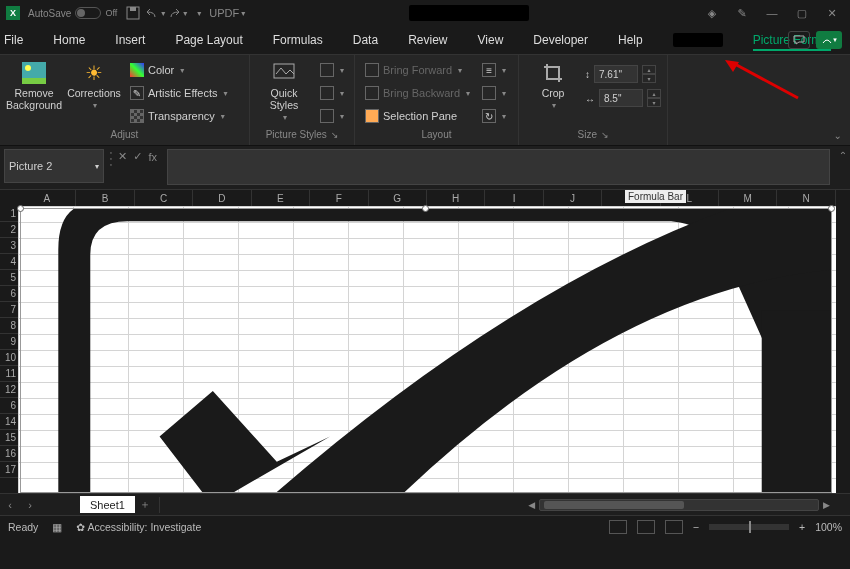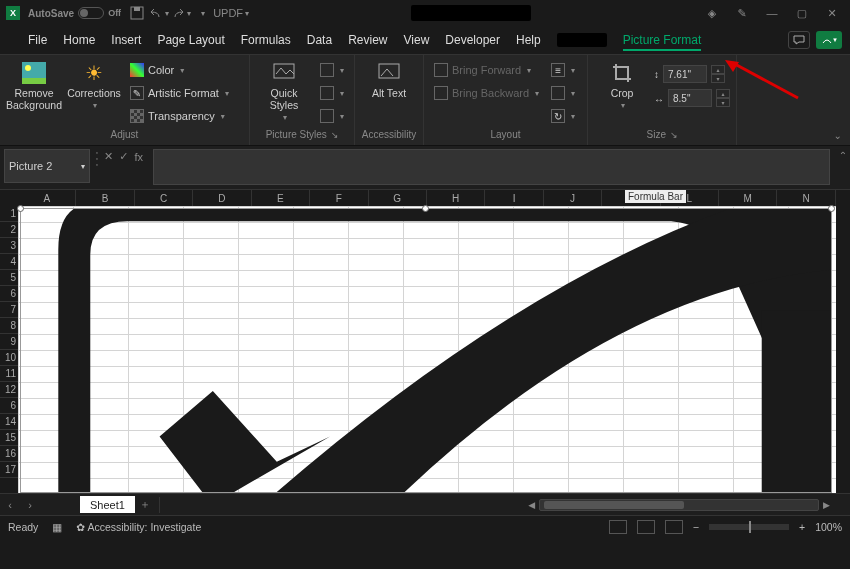--- a/index.html
+++ b/index.html
@@ -1,33 +1,33 @@
 <!DOCTYPE html>
 <html><head>
 <meta charset="utf-8">
 <style>
 * { box-sizing: border-box; margin: 0; padding: 0; font-family: "Segoe UI", sans-serif; }
 body { width: 850px; height: 569px; background: #1a1a1a; color: #d0d0d0; overflow: hidden; position: relative; }
 
 
 .titlebar { display:flex; align-items:center; height:26px; padding:0 6px; background:#1a1a1a; font-size:11px; color:#888;}
 .titlebar .xl { width:14px; height:14px; background:#107c41; color:#fff; display:flex; align-items:center; justify-content:center; font-size:9px; font-weight:bold; margin-right:8px;}
-.titlebar .autosave { display:flex; align-items:center; gap:4px; margin-right:6px; font-size:10px;font-weight:bold;}
+.titlebar .autosave { display:flex; align-items:center; gap:4px; margin-right:6px; font-size:10px;}
 .titlebar .toggle { width:26px; height:12px; border:1px solid #555; border-radius:6px; position:relative;}
 .titlebar .toggle::after { content:""; position:absolute; left:1px; top:1px; width:8px; height:8px; border-radius:50%; background:#666;}
 .titlebar .off { font-size:9px;}
 .titlebar .qat { display:flex; gap:2px; align-items:center;}
 .titlebar .qat .ic { width:20px; height:20px; display:flex; align-items:center; justify-content:center;}
 .titlebar .center { flex:1; display:flex; justify-content:center; align-items:center;}
 .titlebar .doc { background:#000; width:120px; height:16px; border-radius:2px;}
 .titlebar .right { display:flex; gap:6px; align-items:center;}
 .titlebar .right .ic { width:24px; height:24px; display:flex; align-items:center; justify-content:center; color:#888;}
 
 
-.tabs { display:flex; align-items:center; height:28px; padding:0 28px; font-size:12px; color:#ddd; gap:16px; position:relative;}
+.tabs { display:flex; align-items:center; height:28px; padding:0 4px; font-size:12px; color:#ddd; gap:30px; position:relative;}
 .tabs .tab { cursor:pointer; position:relative; }
 .tabs .tab.active { color:#00a86b; }
 .tabs .tab.active::after { content:""; position:absolute; left:0; right:0; bottom:-4px; height:2px; background:#00a86b;}
 .tabs .rightbtns { position:absolute; right:8px; display:flex; gap:6px; align-items:center;}
 .tabs .pillbtn { width:22px; height:18px; border:1px solid #444; border-radius:3px; display:flex; align-items:center; justify-content:center;}
 .tabs .greenbtn { width:26px; height:18px; background:#107c41; border-radius:3px; display:flex; align-items:center; justify-content:center; color:#fff;}
 
 
 .ribbon { display:flex; height:92px; background:#262626; border-top:1px solid #333; border-bottom:1px solid #111; position:relative;}
 .group { display:flex; flex-direction:column; padding:4px 6px 2px 6px; border-right:1px solid #333;}
@@ -40,21 +40,21 @@
 .col { display:flex; flex-direction:column; gap:1px;}
 .spin { display:flex; align-items:center; gap:4px; font-size:10px;}
 .spin .val { width:44px; height:18px; background:#333; border:1px solid #444; display:flex; align-items:center; padding:0 4px;}
 .spin .arrows { width:14px; height:18px; display:flex; flex-direction:column; font-size:6px; color:#888;}
 .spin .arrows div{flex:1;display:flex;align-items:center;justify-content:center;border:1px solid #444;}
 .chev { font-size:8px; color:#888; margin-left:2px;}
 .dialog-launcher { font-size:9px; color:#888; margin-left:4px;}
 
 
 .fxrow { display:flex; align-items:flex-start; height:44px; background:#1e1e1e; border-bottom:1px solid #333; position:relative;}
-.namebox { width:86px; height:20px; margin:3px 4px; background:#333; border:1px solid #444; display:flex; align-items:center; padding:16px 4px; font-size:11px;}
+.namebox { width:100px; height:20px; margin:3px 4px; background:#333; border:1px solid #444; display:flex; align-items:center; padding:16px 4px; font-size:11px;}
 .namebox .arr { margin-left:auto; font-size:8px;}
 .fxdots { width:6px; display:flex; flex-direction:column; align-items:center; justify-content:center; color:#666; font-size:4px; gap:1px; margin-top:4px;}
 .fxbtns { display:flex; gap:6px; padding:4px; font-size:11px; color:#888; align-items:center;}
 .fxbar { flex:1; margin:3px 6px; background:#333; border:1px solid #444; height:36px;}
 .fxcollapse { width:14px; display:flex; align-items:flex-start; justify-content:center; font-size:10px; color:#888; padding-top:4px;}
 
 
 .gridwrap { position:relative; height:303px; background:#1a1a1a;}
 .colhdr { position:absolute; top:0; left:18px; right:14px; height:16px; background:#1a1a1a; display:flex; font-size:10px;}
 .colhdr div { flex:1; border-right:1px solid #333; display:flex; align-items:center; justify-content:center; color:#aaa;}
@@ -182,21 +182,21 @@
         <span class="chev">▾</span>
       </div>
       <div class="col">
         <div class="smbtn">
             <div class="sq" style="background:linear-gradient(45deg,#f33,#3f3,#33f);border:none;"></div>
             <span>Color</span>
             <span class="chev">▾</span>
           </div>
         <div class="smbtn">
             <div class="sq">✎</div>
-            <span>Artistic Format</span>
+            <span>Artistic Effects</span>
             <span class="chev">▾</span>
           </div>
         <div class="smbtn">
             <div class="sq" style="background:repeating-conic-gradient(#666 0 25%,#333 0 50%) 0/6px 6px;"></div>
             <span>Transparency</span>
             <span class="chev">▾</span>
           </div>
       </div>
     </div>
     <div class="label">Adjust</div>
@@ -225,47 +225,37 @@
           </div>
         <div class="smbtn">
             <div class="sq"></div>
             <span class="chev">▾</span>
           </div>
       </div>
     </div>
     <div class="label"><span>Picture Styles</span><span class="dialog-launcher">↘</span></div>
   </div>
 
-  <div class="group" style="min-width:54px;">
-    <div class="items">
-      <div class="bigbtn">
-        <div class="icon">
-            <svg width="24" height="22">
-              <rect x="2" y="2" width="20" height="14" fill="none" stroke="#aaa"></rect>
-              <path d="M4 14 L10 7 L16 14" fill="none" stroke="#aaa"></path>
-            </svg>
-          </div>
-        <span>Alt Text</span>
-      </div>
-    </div>
-    <div class="label">Accessibility</div>
-  </div>
 
   <div class="group" style="min-width:164px;">
     <div class="items">
       <div class="col">
         <div class="smbtn" style="color:#666;">
             <div class="sq"></div>
             <span>Bring Forward</span>
             <span class="chev">▾</span>
           </div>
         <div class="smbtn" style="color:#666;">
             <div class="sq"></div>
             <span>Bring Backward</span>
             <span class="chev">▾</span>
+          </div>
+        <div class="smbtn">
+            <div class="sq" style="background:#fa5;"></div>
+            <span>Selection Pane</span>
           </div>
       </div>
       <div class="col">
         <div class="smbtn">
             <div class="sq">≡</div>
             <span class="chev">▾</span>
           </div>
         <div class="smbtn" style="color:#666;">
             <div class="sq"></div>
             <span class="chev">▾</span>

